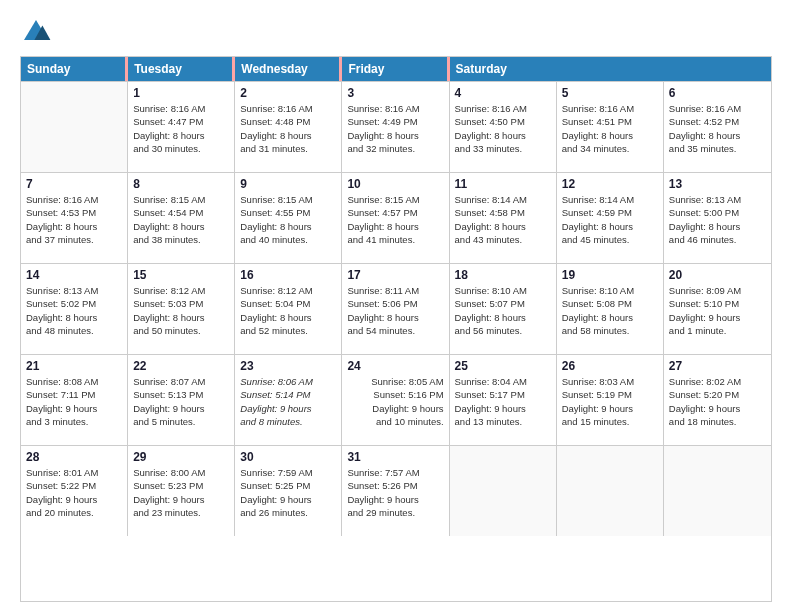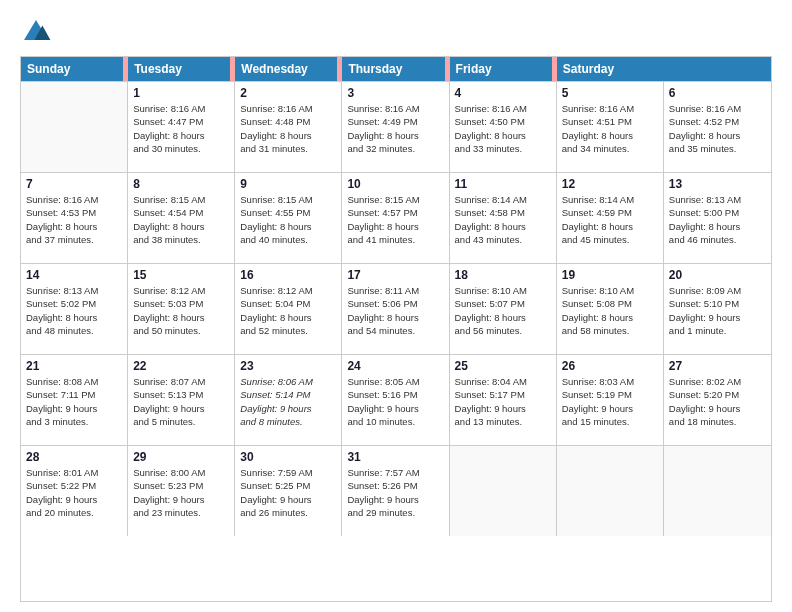--- a/index.html
+++ b/index.html
@@ -60,21 +60,21 @@
     .cal-header {
       display: grid;
       grid-template-columns: repeat(7, 1fr);
       background: #2980b9;
     }
     .cal-header-cell {
       color: #fff;
       font-size: 12px;
       font-weight: bold;
       padding: 5px 6px;
-      border-right: 5px solid #fca5a5;
+      border-right: 3px solid #fca5a5;
       text-align: left;
     }
     .cal-header-cell:last-child {
       border-right: none;
     }
     .cal-body {
       display: grid;
       grid-template-rows: repeat(5, 1fr);
     }
     .cal-row {
@@ -127,21 +127,20 @@
       <div class="calendar-title"></div>
       <div class="calendar-subtitle"></div>
     </div>
   </div>
 
   <div class="calendar">
     <div class="cal-header">
     <div class="cal-header-cell">Sunday</div>
         <div class="cal-header-cell">Tuesday</div>
         <div class="cal-header-cell">Wednesday</div>
-        <div class="cal-header-cell">Thursday</div>
         <div class="cal-header-cell">Friday</div>
         <div class="cal-header-cell">Saturday</div>
       </div>
     <div class="cal-body">
     <div class="cal-row">
           <div class="cal-cell empty"></div>
           <div class="cal-cell">
             <div class="day-num">1</div>
             <div class="day-info" style="white-space: pre-line;">Sunrise: 8:16 AM
 Sunset: 4:47 PM
@@ -303,21 +302,21 @@
           </div>
           <div class="cal-cell">
             <div class="day-num">23</div>
             <div class="day-info" style="white-space: pre-line; font-style: italic;">Sunrise: 8:06 AM
 Sunset: 5:14 PM
 Daylight: 9 hours
 and 8 minutes.</div>
           </div>
           <div class="cal-cell">
             <div class="day-num">24</div>
-            <div class="day-info" style="white-space: pre-line;">Sunrise: 8:05 AM
+            <div class="day-info" style="white-space: pre-line; text-align: right;">Sunrise: 8:05 AM
 Sunset: 5:16 PM
 Daylight: 9 hours
 and 10 minutes.</div>
           </div>
           <div class="cal-cell">
             <div class="day-num">25</div>
             <div class="day-info" style="white-space: pre-line;">Sunrise: 8:04 AM
 Sunset: 5:17 PM
 Daylight: 9 hours
 and 13 minutes.</div>

